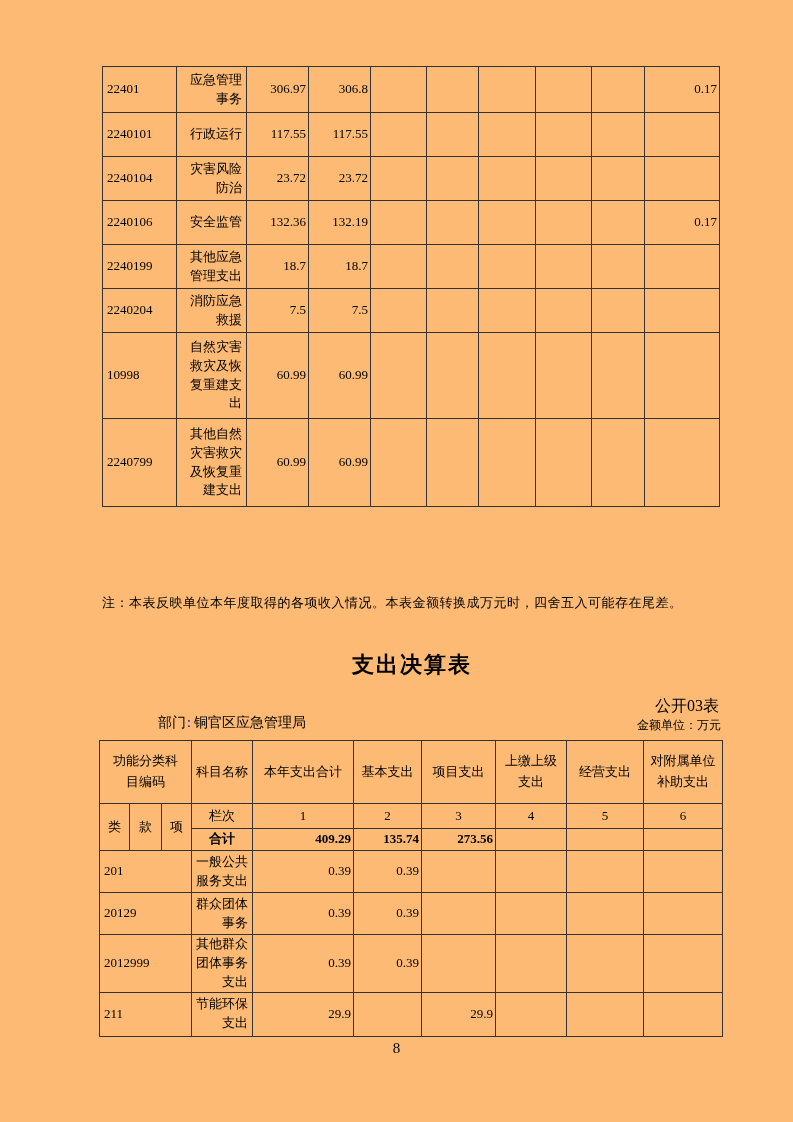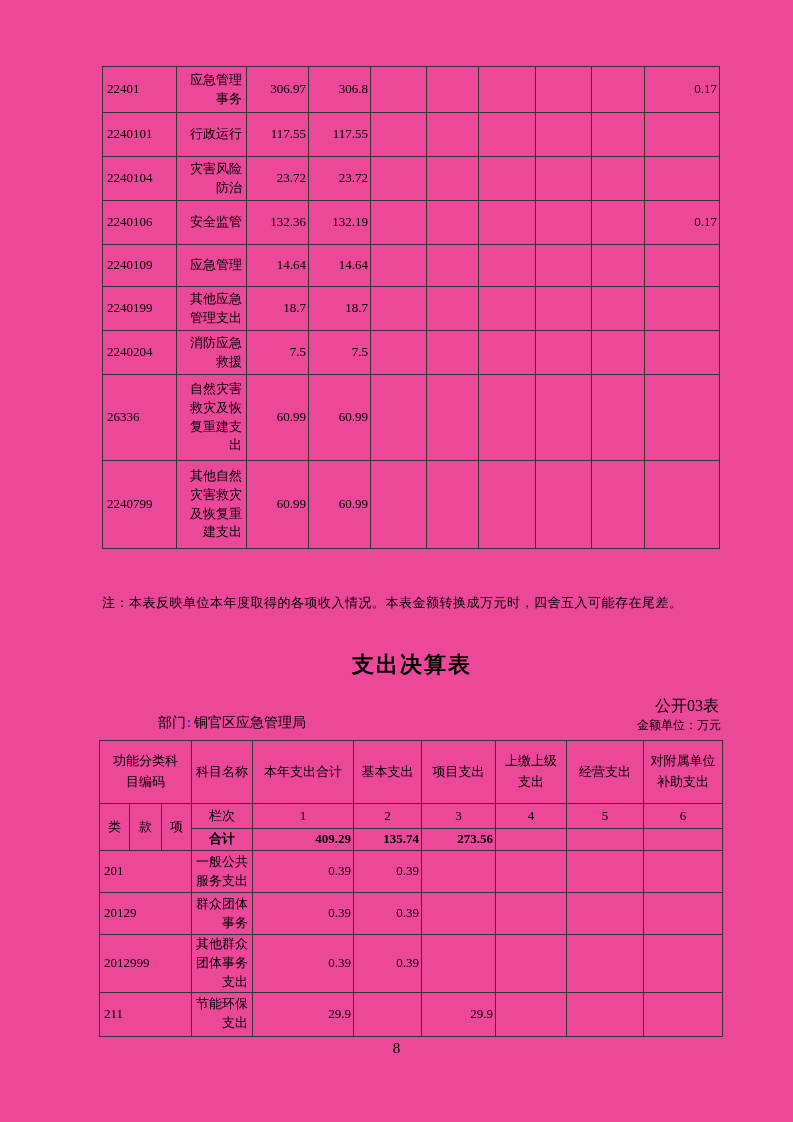--- a/index.html
+++ b/index.html
@@ -1,18 +1,18 @@
 <!DOCTYPE html>
 <html lang="zh"><head>
 <meta charset="utf-8">
 <style>
   html,body { margin:0; padding:0; background:#e8e8e8; }
   .page {
     position:relative; width:793px; height:1122px; margin:0 auto;
-    background:#ec4899; overflow:hidden;
+    background:#fdba74; overflow:hidden;
     font-family:"Liberation Serif","DejaVu Serif",serif; color:#000;
   }
   table { border-collapse:collapse; table-layout:fixed; }
   td,th { border:1px solid #333; font-size:13px; font-weight:normal;
           overflow:hidden; vertical-align:middle; line-height:1.45; }
   .code { text-align:left; padding:0 4px; }
   .name { text-align:right; padding:0 4px; }
   .num  { text-align:right; padding:0 2px; }
   .ctr  { text-align:center; padding:0 3px; }
   .t1 { position:absolute; left:102px; top:66px; }
@@ -95,32 +95,20 @@
           <td class="name">安全监管</td>
           <td class="num">132.36</td>
           <td class="num">132.19</td>
           <td class="num"></td>
           <td class="num"></td>
           <td class="num"></td>
           <td class="num"></td>
           <td class="num"></td>
           <td class="num">0.17</td>
         </tr>
-        <tr style="height: 42px;">
-          <td class="code">2240109</td>
-          <td class="name">应急管理</td>
-          <td class="num">14.64</td>
-          <td class="num">14.64</td>
-          <td class="num"></td>
-          <td class="num"></td>
-          <td class="num"></td>
-          <td class="num"></td>
-          <td class="num"></td>
-          <td class="num"></td>
-        </tr>
         <tr style="height: 44px; padding-left: 36px;">
           <td class="code">2240199</td>
           <td class="name">其他应急管理支出</td>
           <td class="num">18.7</td>
           <td class="num">18.7</td>
           <td class="num"></td>
           <td class="num"></td>
           <td class="num"></td>
           <td class="num"></td>
           <td class="num"></td>
@@ -132,21 +120,21 @@
           <td class="num">7.5</td>
           <td class="num">7.5</td>
           <td class="num"></td>
           <td class="num"></td>
           <td class="num"></td>
           <td class="num"></td>
           <td class="num"></td>
           <td class="num"></td>
         </tr>
         <tr style="height: 86px;">
-          <td class="code">26336</td>
+          <td class="code">10998</td>
           <td class="name">自然灾害救灾及恢复重建支出</td>
           <td class="num">60.99</td>
           <td class="num">60.99</td>
           <td class="num"></td>
           <td class="num"></td>
           <td class="num"></td>
           <td class="num"></td>
           <td class="num"></td>
           <td class="num"></td>
         </tr>

